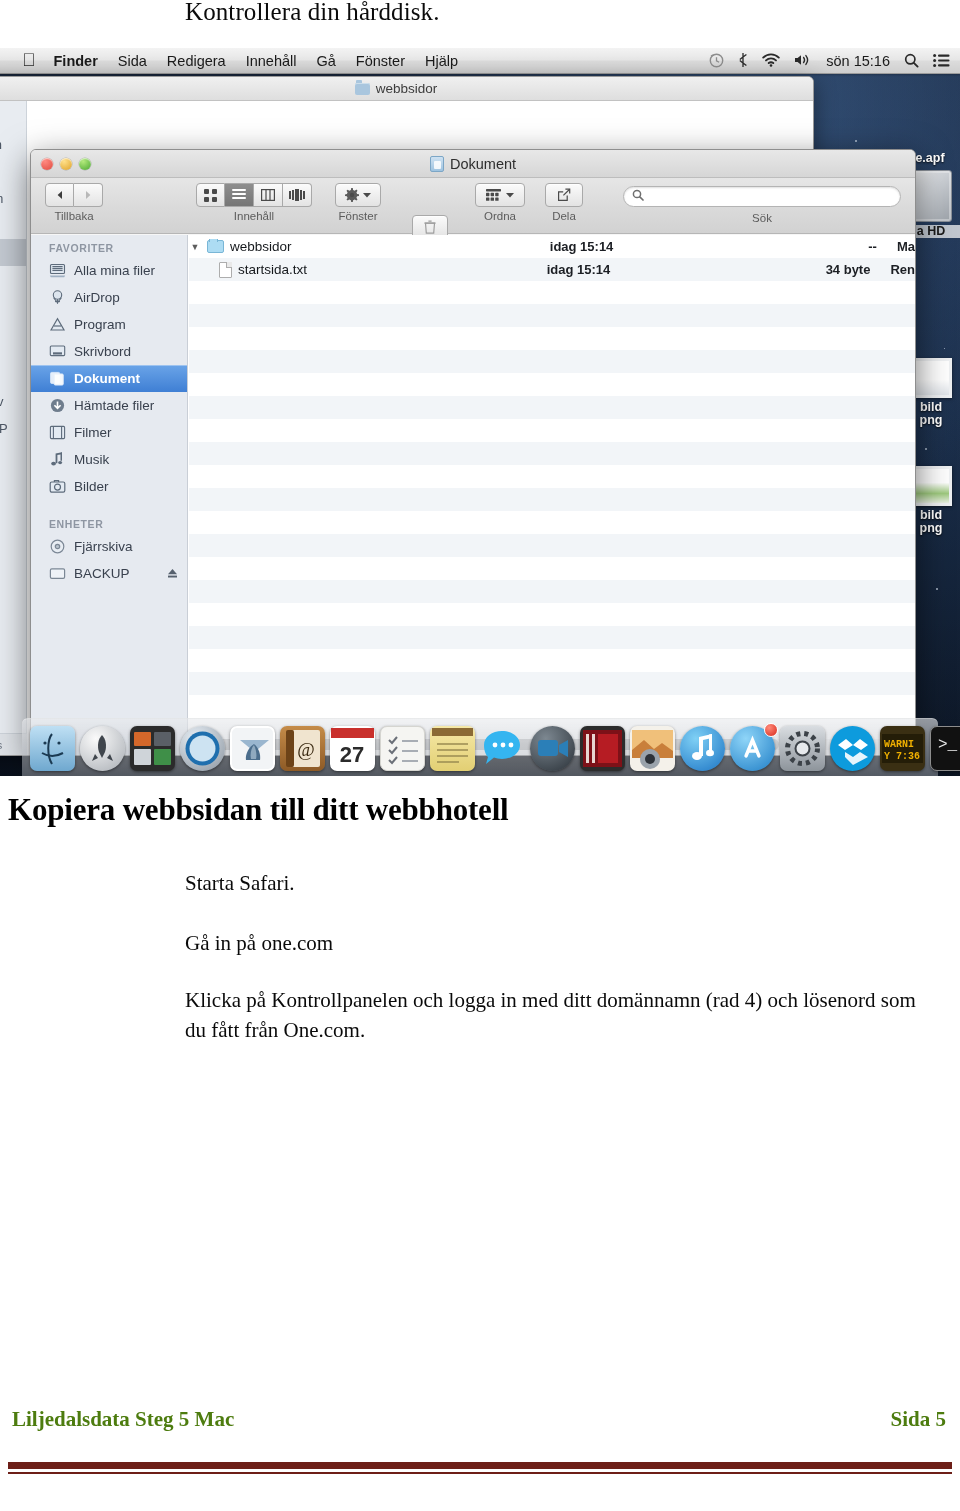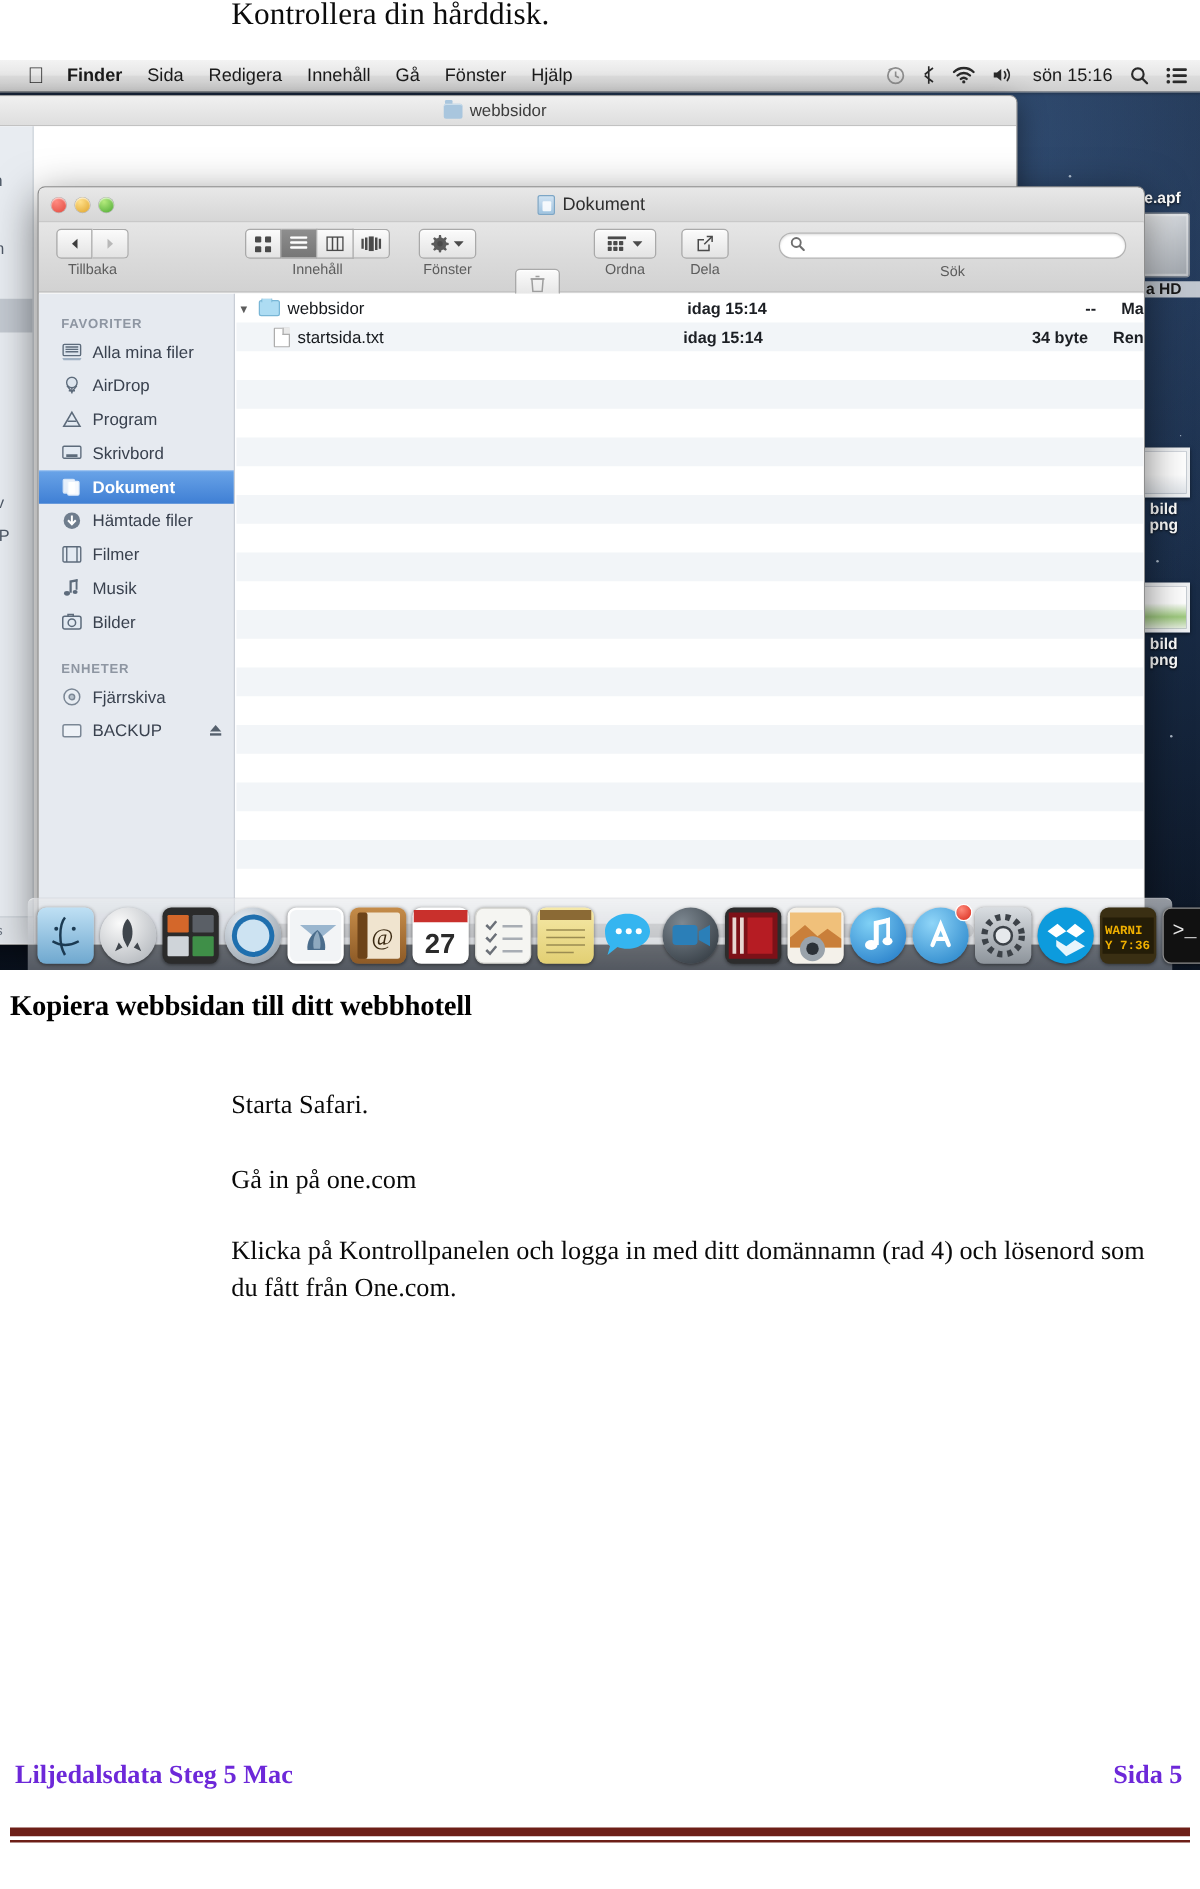--- a/index.html
+++ b/index.html
@@ -181,21 +181,21 @@
     box-shadow:inset 0 1px 2px rgba(0,0,0,.13);
     display:flex; align-items:center; padding-left:8px;
   }
   .searchbox .mag{ color:#7b7b7b; font-size:12px; }
 
   
   .win-content{ position:absolute; left:0; top:85px; right:0; bottom:0; background:#fff; }
   .sidebar{
     position:absolute; left:0; top:0; width:157px; bottom:0;
     background:#e6eaf0; border-right:1px solid #c9ced6;
-    padding-top:12px;
+    padding-top:1px;
   }
   .sb-hdr{
     font-size:10.5px; font-weight:bold; color:#8e96a2; letter-spacing:.6px;
     padding:6px 0 3px 18px; font-family:"Liberation Sans", sans-serif;
   }
   .sb-row{
     height:27px; display:flex; align-items:center; gap:8px; padding-left:18px;
     font-size:13.5px; color:#39414e;
     font-family:"Liberation Sans", sans-serif; position:relative;
   }
@@ -296,40 +296,40 @@
   .badge{
     position:absolute; right:-3px; top:-3px; width:14px; height:14px; border-radius:50%;
     background:radial-gradient(circle at 35% 30%,#ff8a7a,#d8281a);
     border:1px solid #fff;
   }
 
   
   .h1{
     position:absolute; left:8px; top:792px; width:940px;
     font-family:"Liberation Serif", serif; font-weight:bold;
-    font-size:23px; color:#000; letter-spacing:-.2px; white-space:nowrap;
+    font-size:31px; color:#000; letter-spacing:-.2px; white-space:nowrap;
   }
   .p{
     position:absolute; font-family:"Liberation Serif", serif;
     font-size:21px; color:#0a0a0a; line-height:30px;
   }
   .p1{ left:185px; top:868px; }
   .p2{ left:185px; top:928px; }
   .p3{ left:185px; top:985px; width:745px; }
 
   
   .frule{
     position:absolute; left:8px; width:944px; background:#6d1f18;
   }
   .frule.thick{ top:1462px; height:7px; }
   .frule.thin{ top:1472px; height:2px; }
   .ftxt{
     position:absolute; top:1407px;
     font-family:"Liberation Serif", serif; font-weight:bold;
-    font-size:21px; color:#6d28d9; white-space:nowrap;
+    font-size:21px; color:#4d7c0f; white-space:nowrap;
   }
   .ftxt.l{ left:12px; }
   .ftxt.r{ right:14px; }
 </style>
 </head>
 <body>
 
 <div class="doc-top-line">
   <div class="txt">Kontrollera din hårddisk.</div>
 </div>

